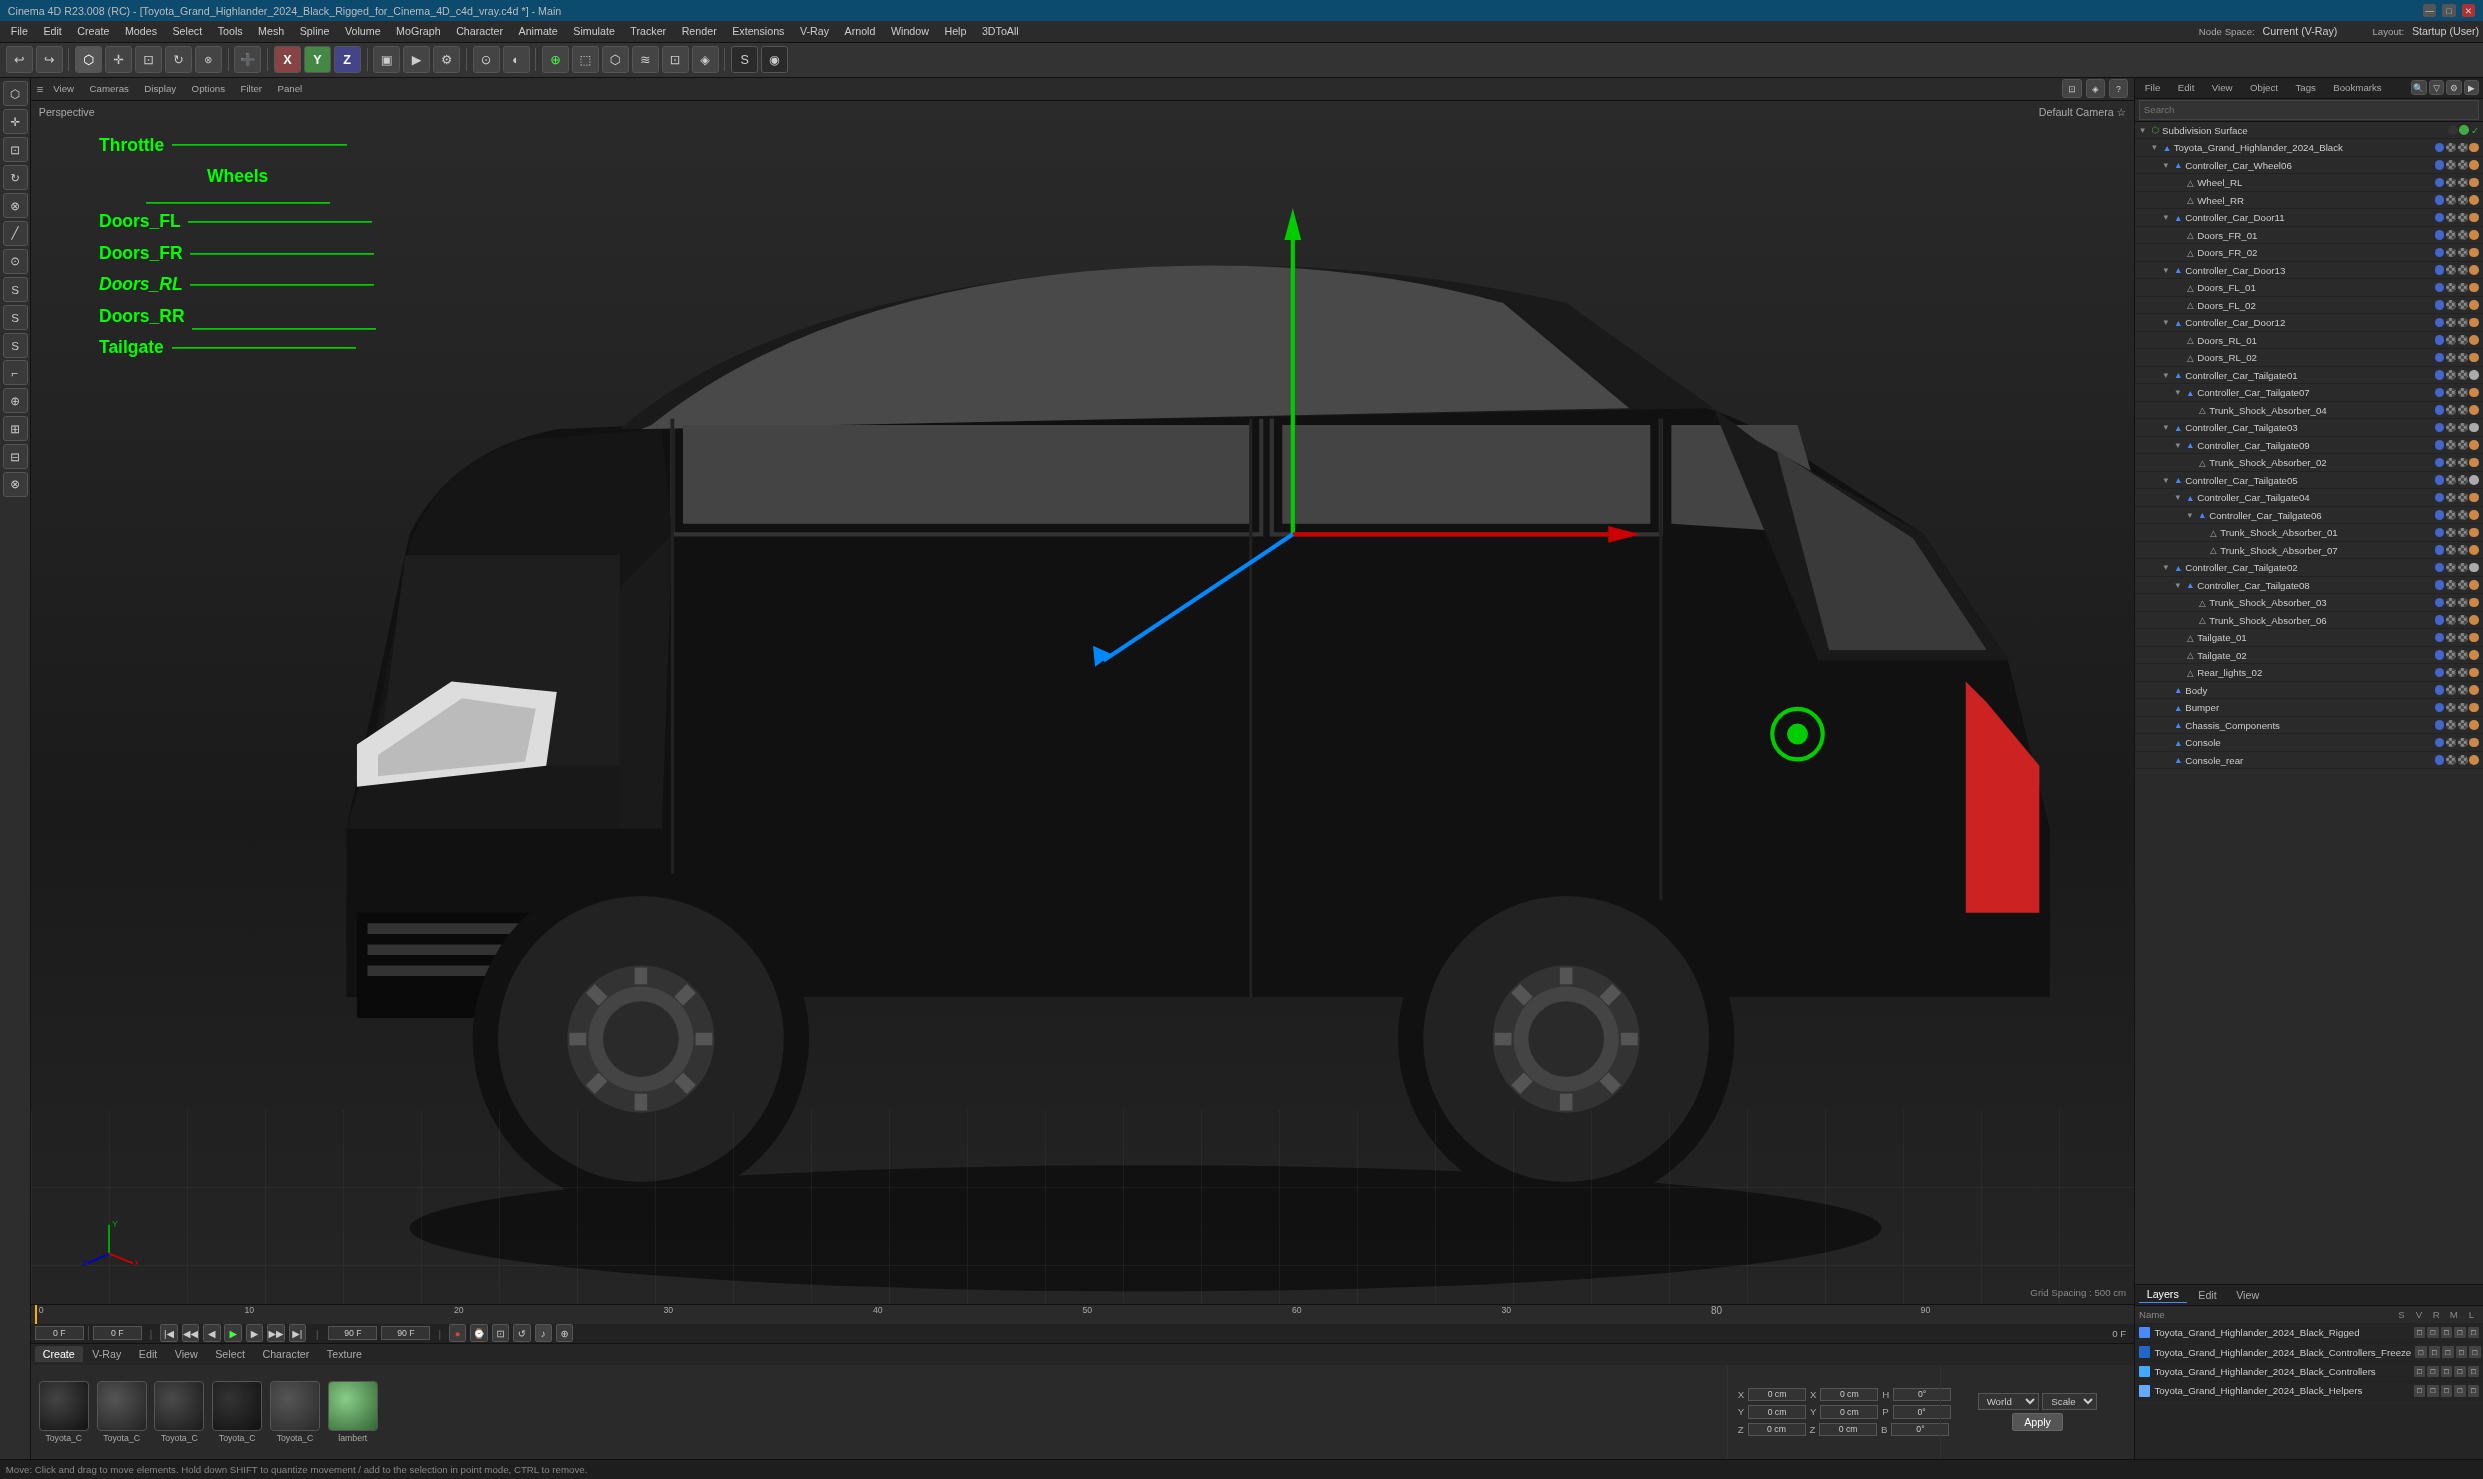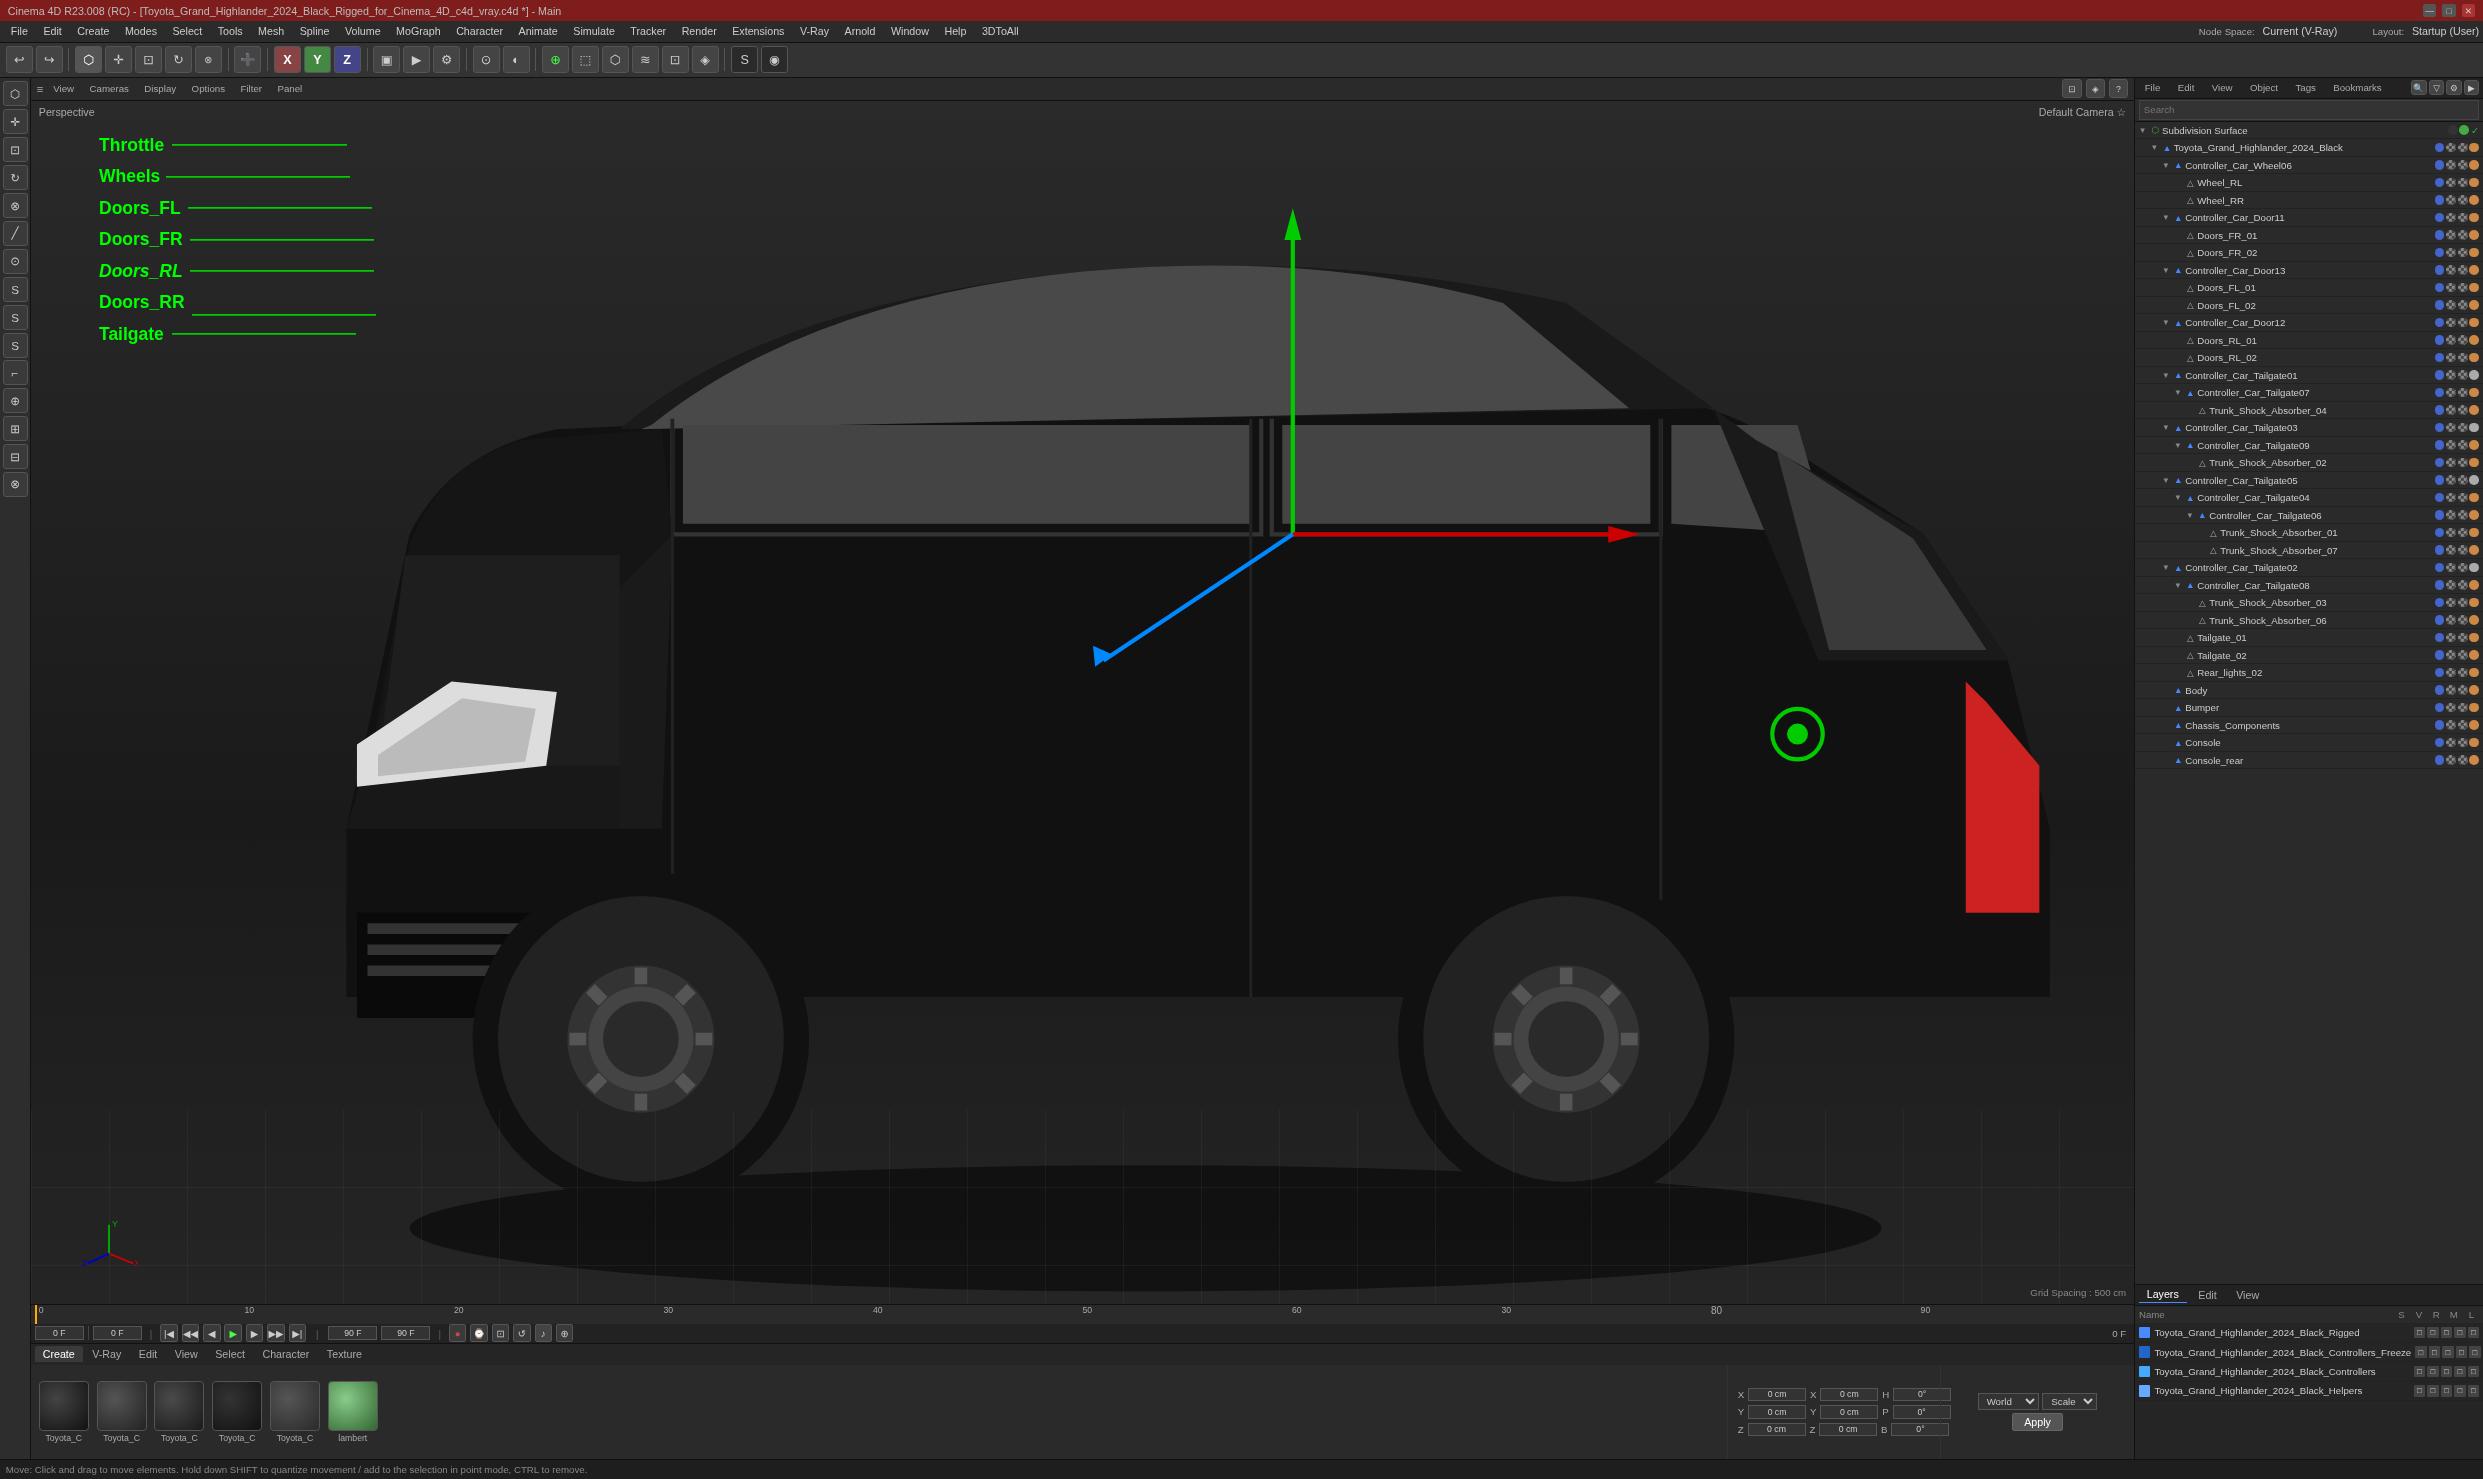--- a/index.html
+++ b/index.html
@@ -10,21 +10,21 @@
       font-family: Arial, sans-serif;
       font-size: 11.6px;
       color: #cccccc;
       overflow: hidden;
     }
 
     
     #title-bar {
       width: 100%;
       height: 21.3px;
-      background: #7f1d1d;
+      background: #0c4a6e;
       display: flex;
       align-items: center;
       justify-content: space-between;
       padding: 0 7.8px;
       color: #cccccc;
       font-size: 10.7px;
     }
     #title-bar .win-controls { display: flex; gap: 5.8px; }
     #title-bar .win-btn {
       width: 13.6px; height: 13.6px;
@@ -636,21 +636,21 @@
 
       <div class="viewport-camera-label">Default Camera ☆</div>
 
       <div id="rig-overlay">
         <div style="display:flex; align-items:center; gap:7.8px;">
           <span>Throttle</span>
           <svg width="175" height="7.8" viewBox="0 0 180 8">
               <line x1="0" y1="4" x2="180" y2="4" stroke="#00cc00" stroke-width="2"></line>
             </svg>
         </div>
-        <div style="display:flex; align-items:center; gap:6px;">
+        <div style="display:flex; align-items:center; gap:6px;flex-direction:column;">
           <span>Wheels</span>
           <svg width="184" height="7.8" viewBox="0 0 190 8">
               <line x1="0" y1="4" x2="190" y2="4" stroke="#00cc00" stroke-width="2"></line>
             </svg>
         </div>
         <div style="display:flex; align-items:center; gap:7.8px;">
           <span>Doors_FL</span>
           <svg width="184" height="7.8" viewBox="0 0 190 8">
               <line x1="0" y1="4" x2="190" y2="4" stroke="#00cc00" stroke-width="2"></line>
             </svg>

